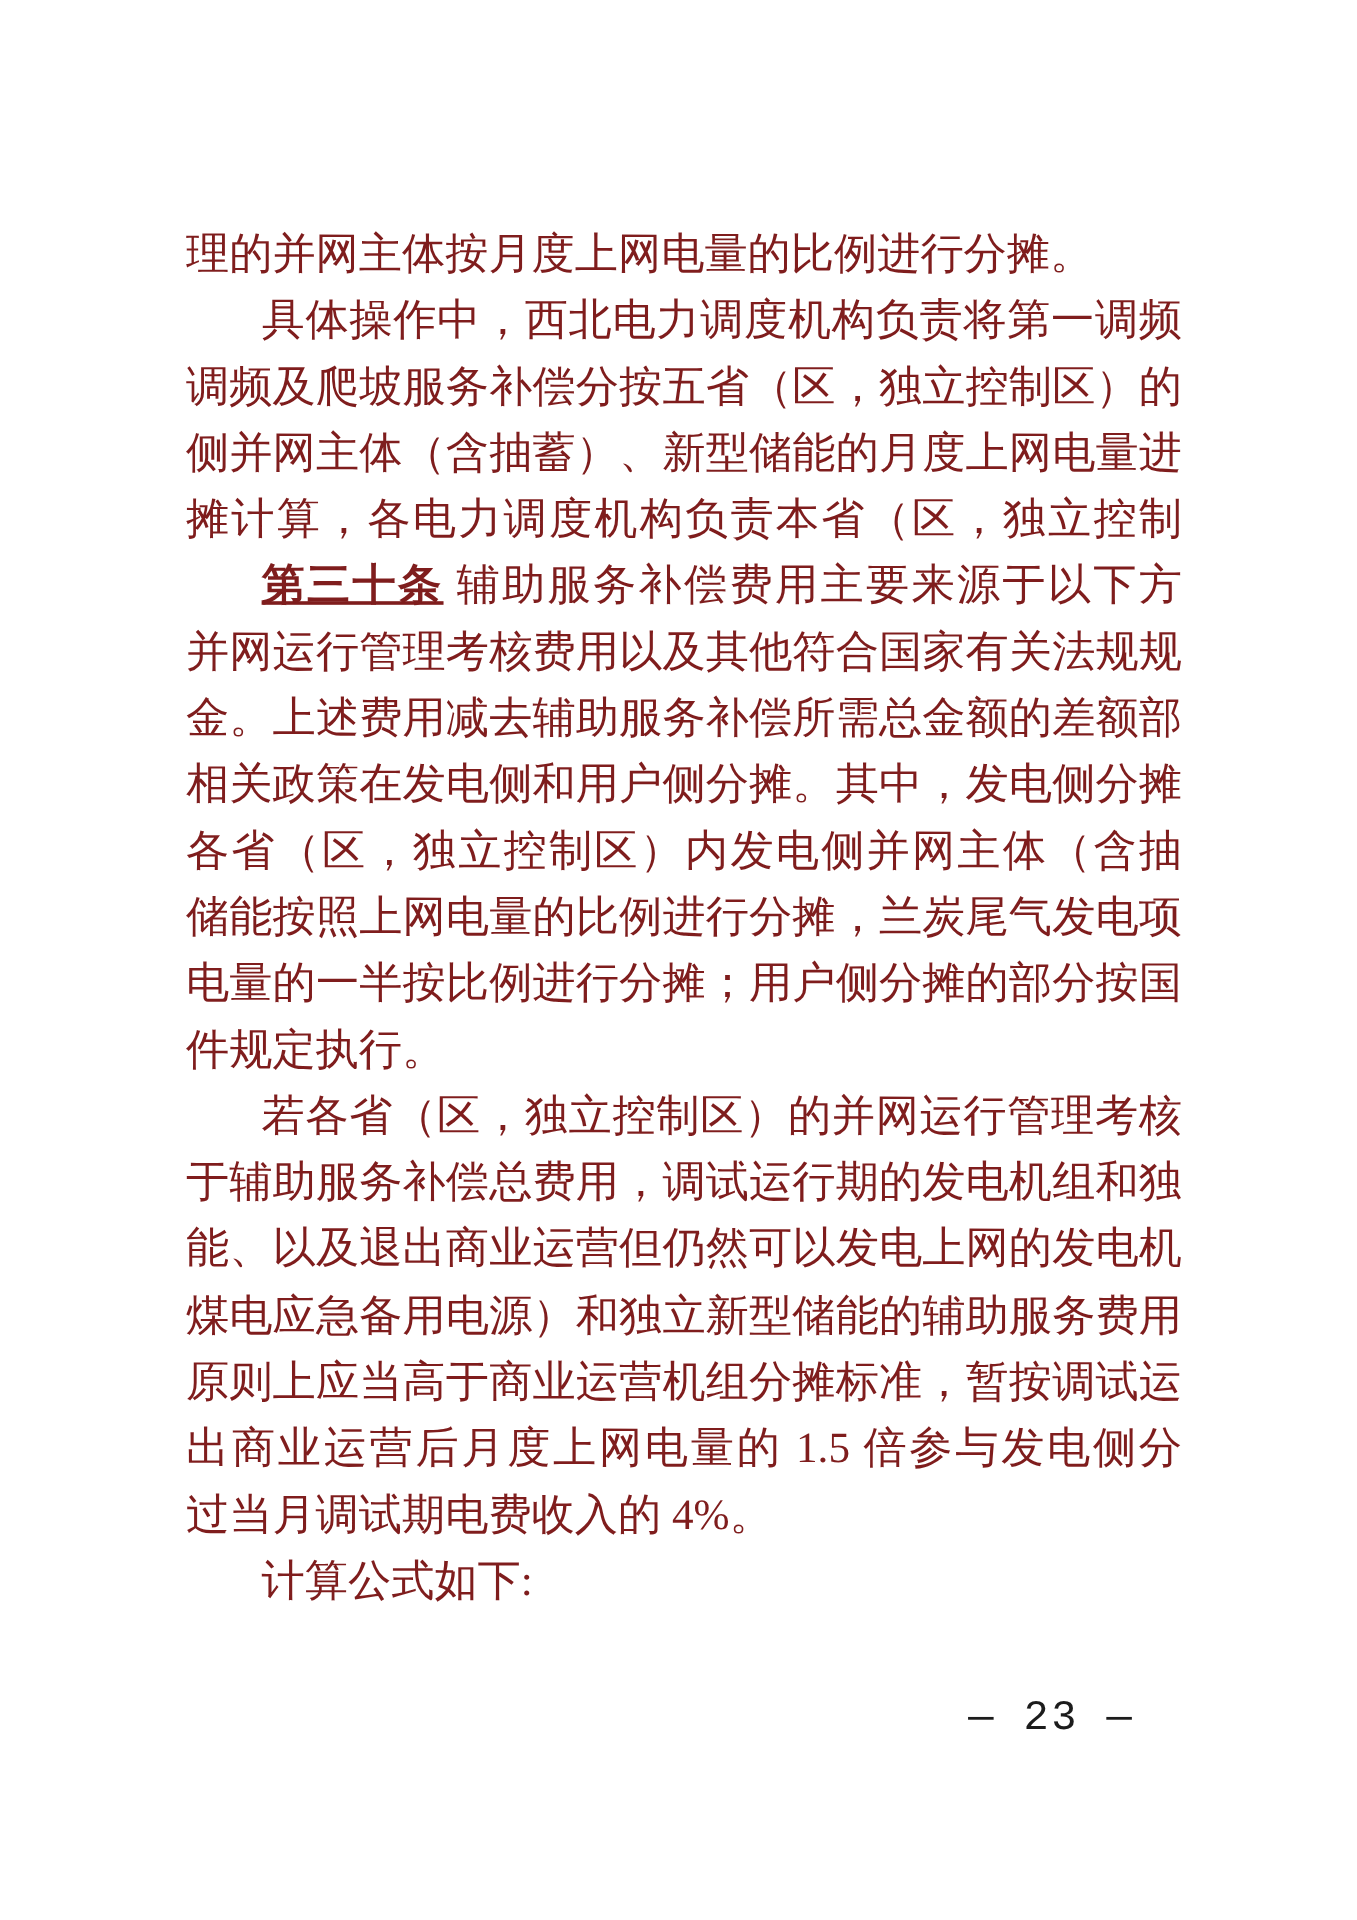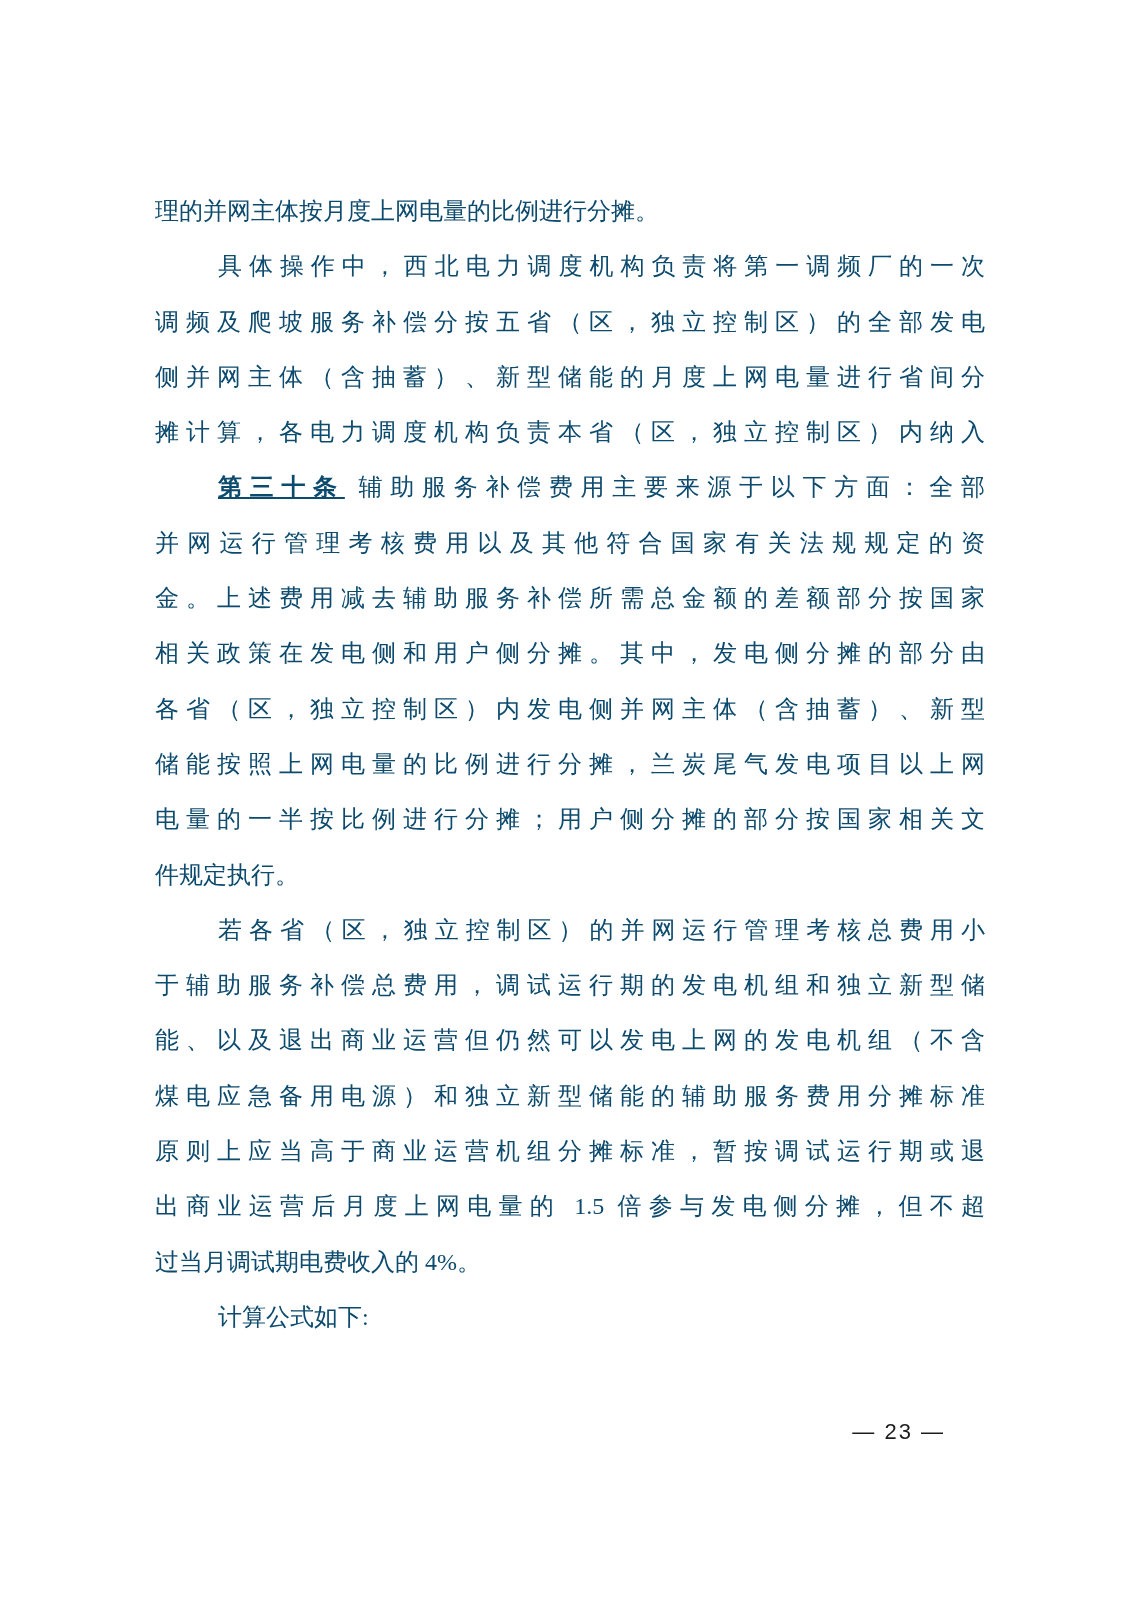--- a/index.html
+++ b/index.html
@@ -18,44 +18,44 @@
   }
   .text-block {
     position: absolute;
     left: 155px;
     top: 184px;
     width: 830px;
   }
   .line {
     height: 55.3px;
     line-height: 55.3px;
-    font-size: 24px;
-    color: #0c4a6e;
+    font-size: 36px;
+    color: #7f1d1d;
     overflow: hidden;
   }
   .line.full {
     text-align: justify;
     text-align-last: justify;
   }
   .line.indent {
     text-indent: 63px;
   }
   .line b {
     font-weight: bold;
     text-decoration: underline;
   }
   .page-number {
     position: absolute;
     top: 1412px;
     right: 186px;
-    font-size: 22px;
+    font-size: 35px;
     line-height: 40px;
     color: #1c1c1c;
     letter-spacing: 2px;
-    font-family: Liberation Sans, sans-serif;
+    font-family: Liberation Mono, monospace;
   }
 </style>
 </head>
 <body>
 
 <div class="page">
   <div class="text-block" id="text-block">
       <div class="line">理的并网主体按月度上网电量的比例进行分摊。</div>
       <div class="line full indent">具体操作中，西北电力调度机构负责将第一调频厂的一次</div>
       <div class="line full">调频及爬坡服务补偿分按五省（区，独立控制区）的全部发电</div>

